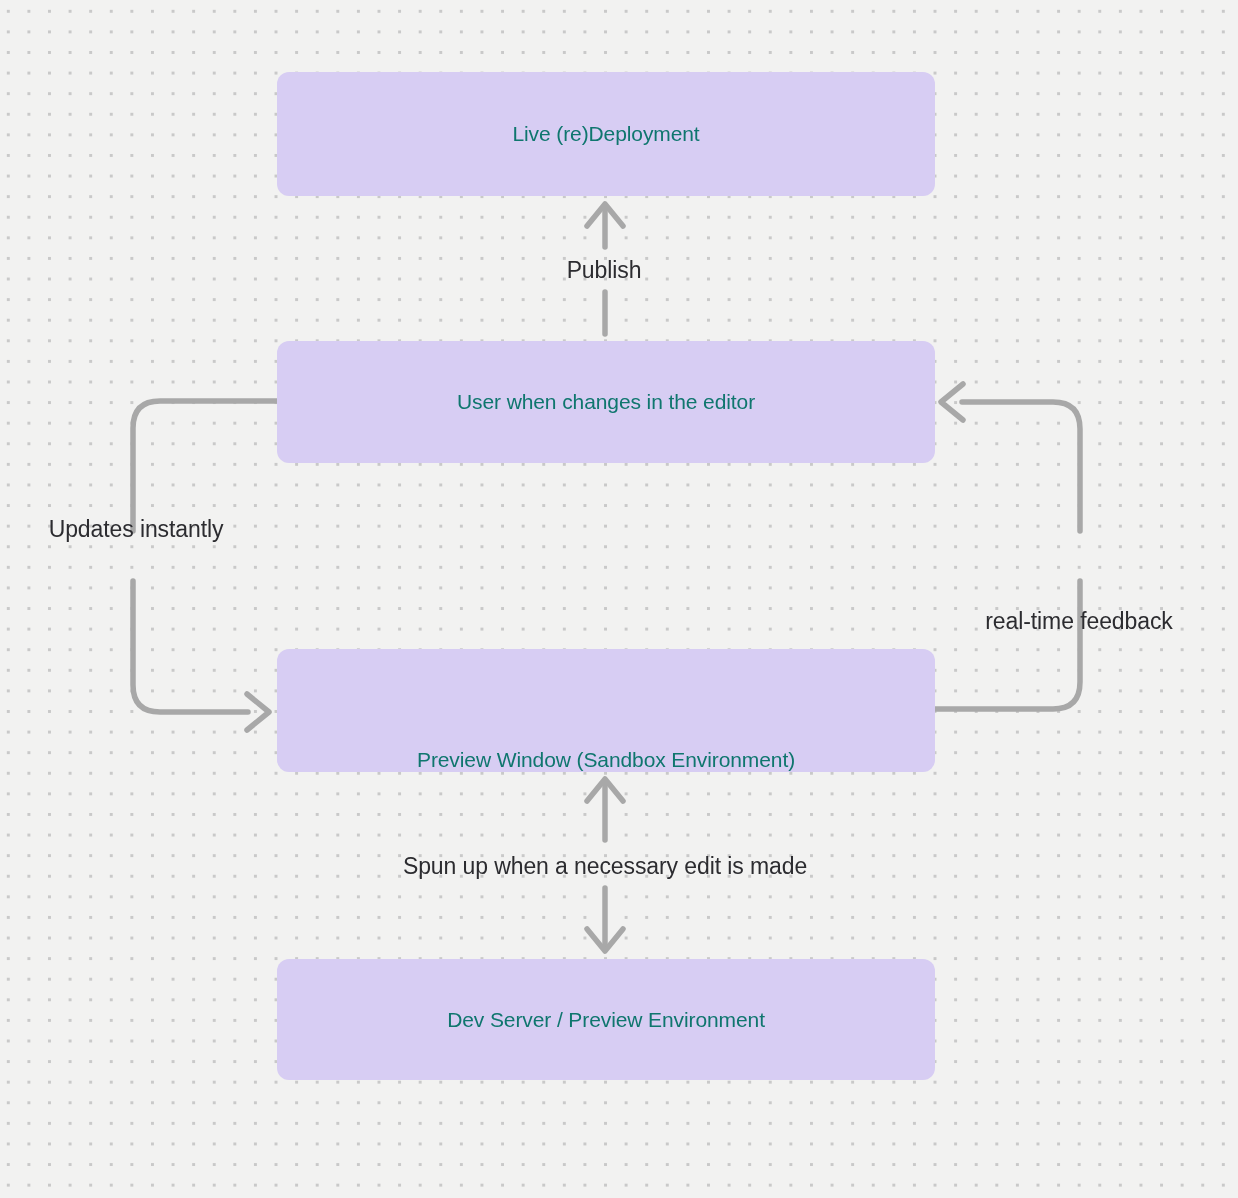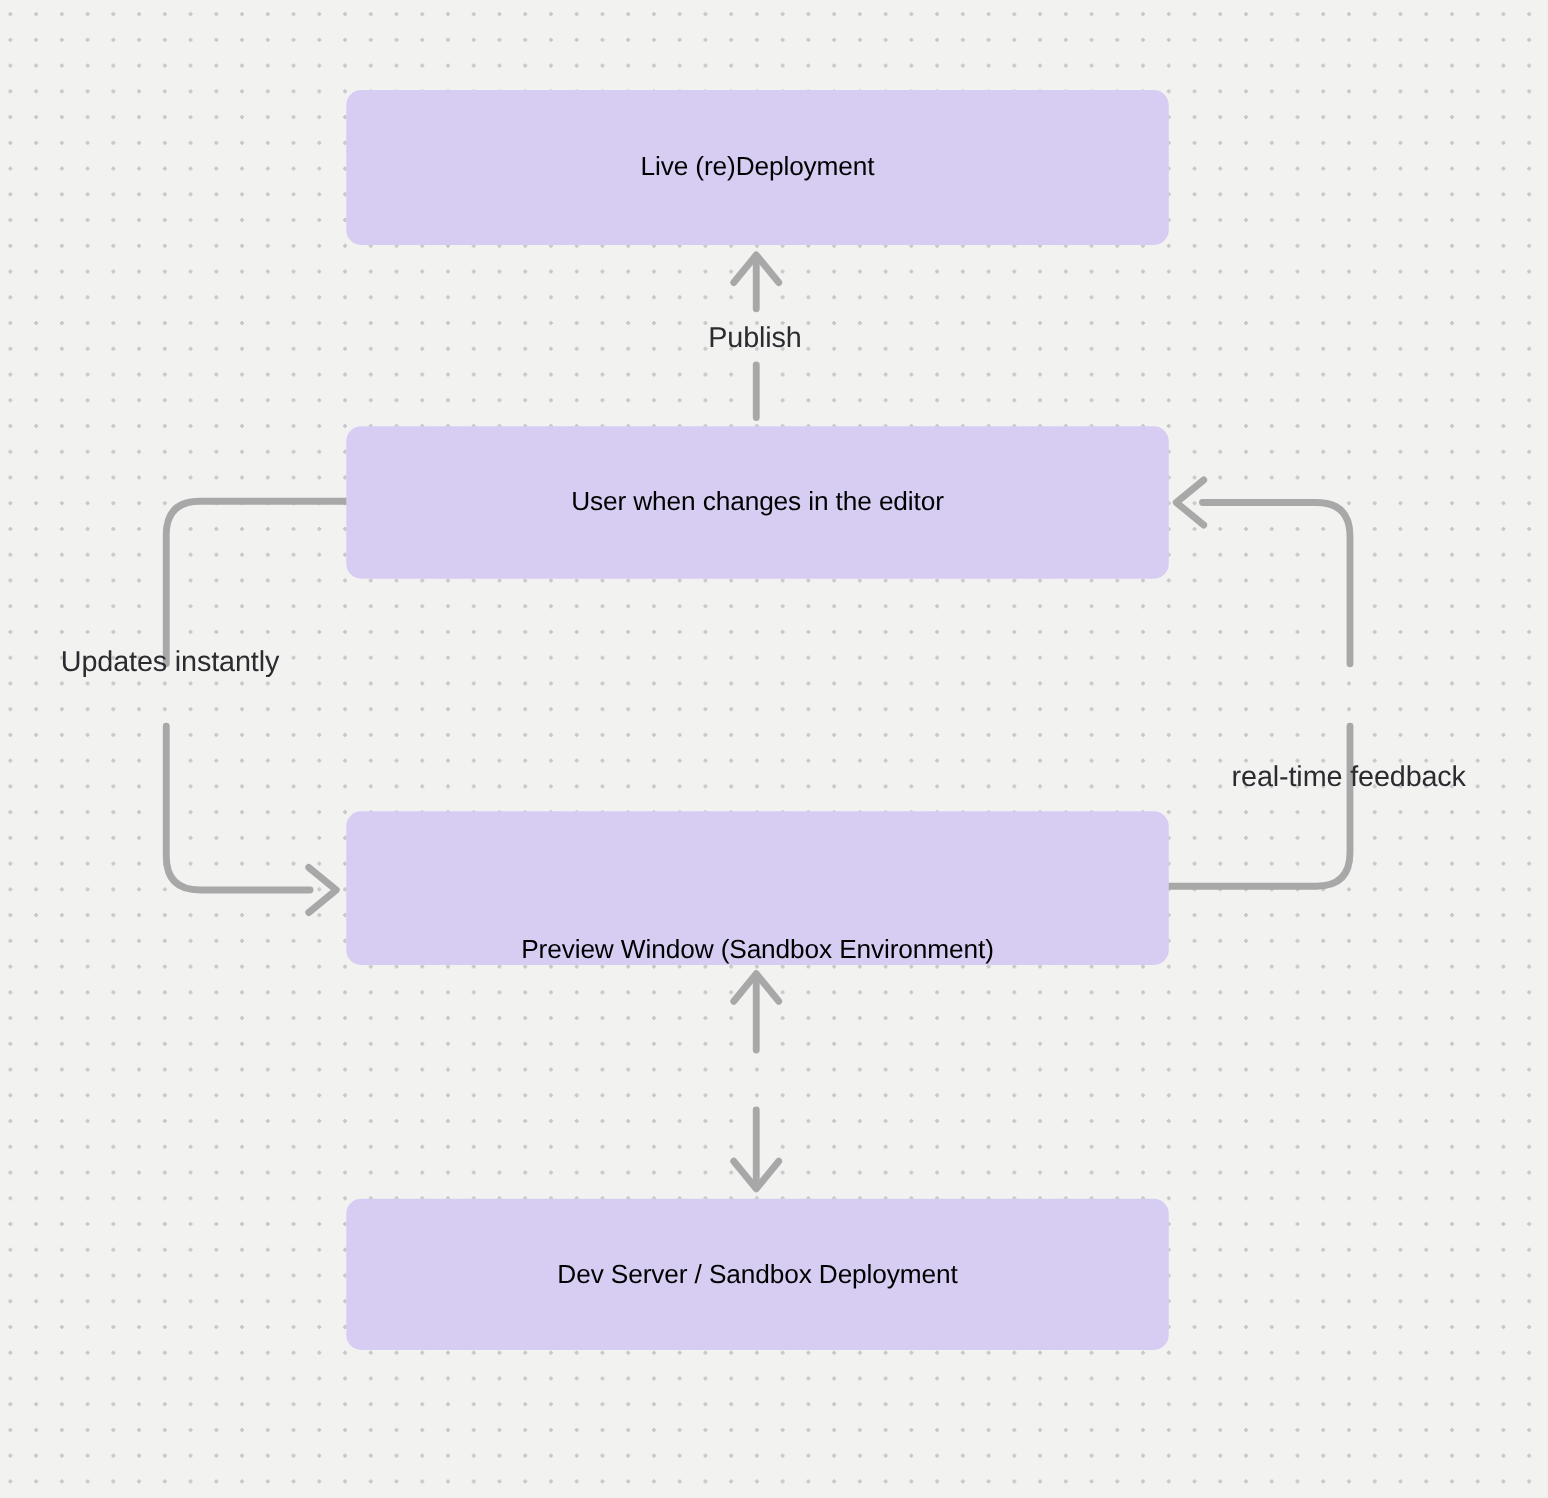--- a/index.html
+++ b/index.html
@@ -22,21 +22,21 @@
     position: absolute;
     left: 277px;
     width: 658px;
     background: #d7cdf3;
     border-radius: 12px;
     display: flex;
     align-items: center;
     justify-content: center;
   }
   .node-label {
-    color: #000000;
+    color: #0f766e;
     font-size: 21px;
     letter-spacing: -0.1px;
     text-align: center;
   }
   .node-live    { top: 72px;  height: 124px; }
   .node-editor  { top: 341px; height: 122px; }
   .node-preview { top: 649px; height: 123px; align-items: flex-end; }
   .node-dev     { top: 959px; height: 121px; }
   .edges-svg {
     position: absolute;
@@ -99,20 +99,21 @@
 
   <div class="node node-editor">
     <span class="node-label">User when changes in the editor</span>
   </div>
 
   <div class="node node-preview">
     <span class="node-label">Preview Window (Sandbox Environment)</span>
   </div>
 
   <div class="node node-dev">
-    <span class="node-label">Dev Server / Sandbox Deployment</span>
+    <span class="node-label">Dev Server / Preview Environment</span>
   </div>
 
   <div class="edge-label lbl-publish">Publish</div>
   <div class="edge-label lbl-updates">Updates instantly</div>
   <div class="edge-label lbl-feedback">real-time feedback</div>
+  <div class="edge-label lbl-spunup">Spun up when a necessary edit is made</div>
 
 </div>
 
 </body></html>

